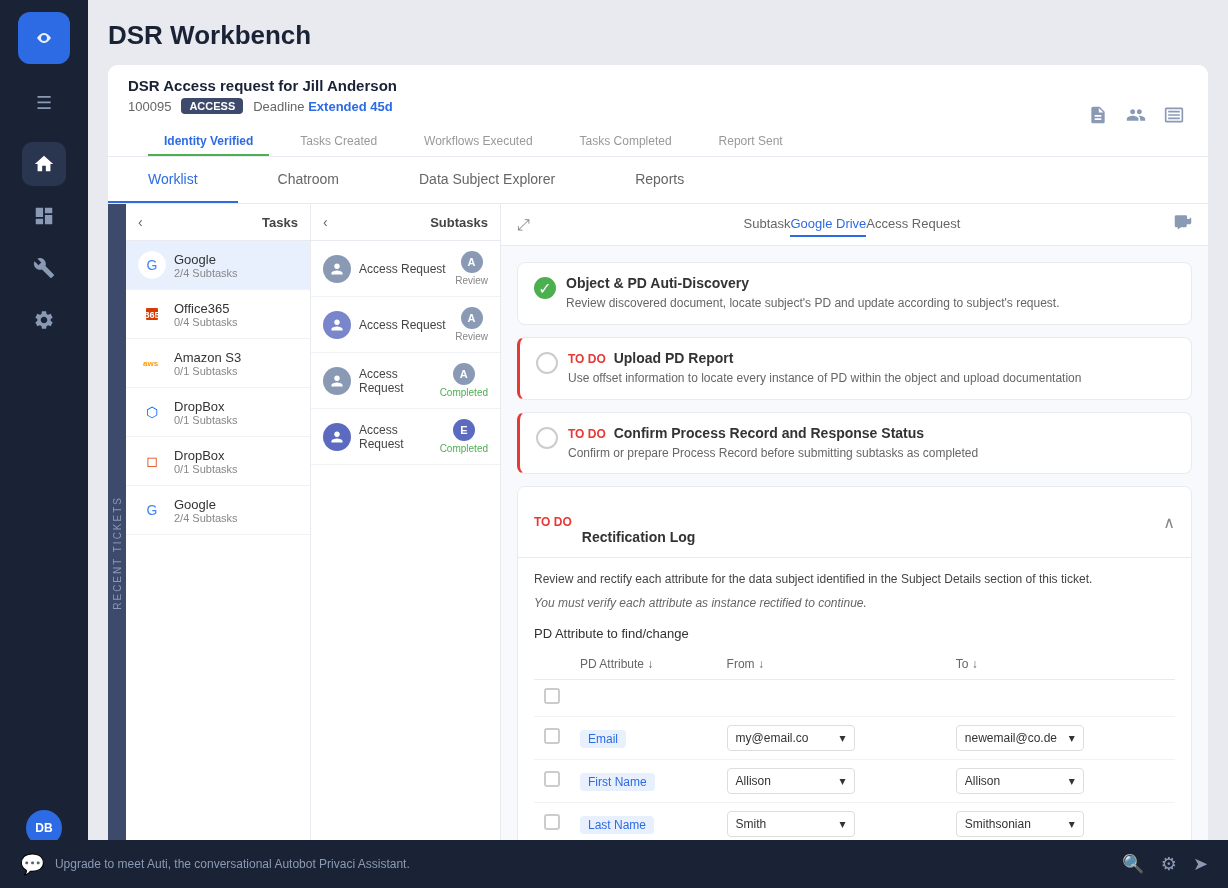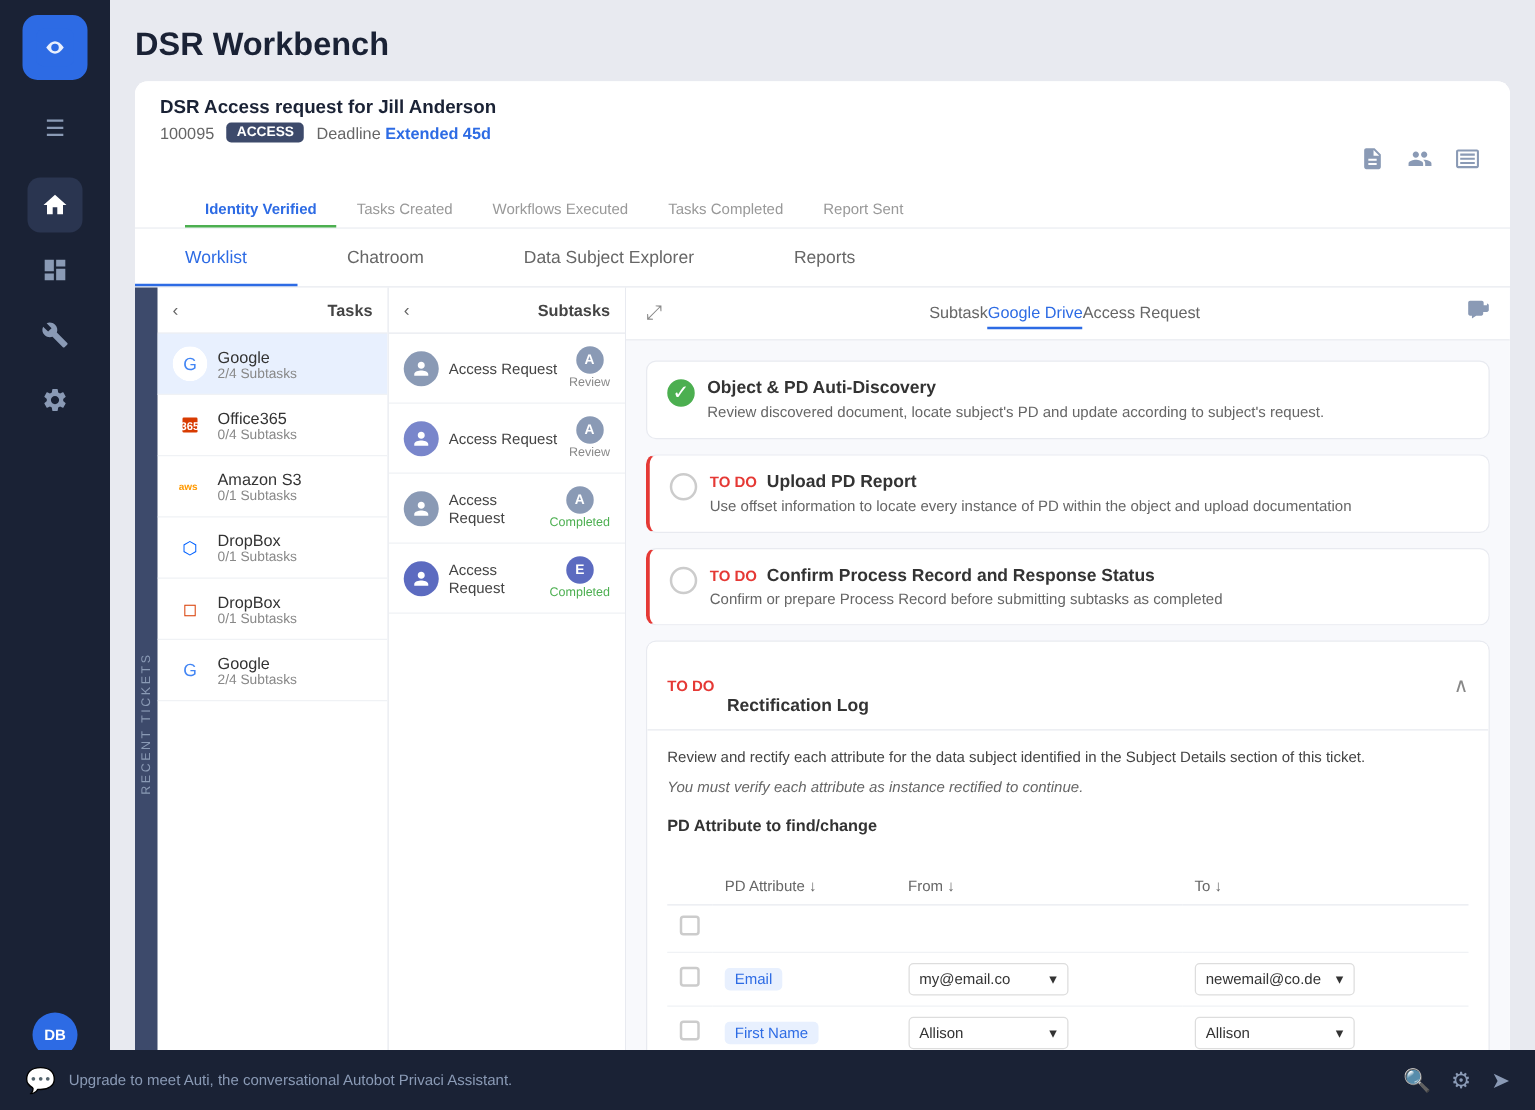--- a/index.html
+++ b/index.html
@@ -53,21 +53,21 @@
       background: #3d4a6b; color: #fff; font-size: 11px; font-weight: 600;
       padding: 2px 8px; border-radius: 4px;
     }
     .ticket-deadline { font-size: 13px; color: #666; }
     .deadline-extended { color: #2d6be4; font-weight: 600; }
     .ticket-header-right { display: flex; gap: 10px; align-items: center; }
     .header-action-icon { color: #8a9ab5; cursor: pointer; padding: 4px; }
 
     
     .progress-tabs {
-      display: flex; gap: 0; padding: 0 20px; margin-top: 26px;
+      display: flex; gap: 15px; padding: 0 20px;
     }
     .progress-tab {
       font-size: 12px; color: #999; padding: 8px 16px; position: relative; cursor: pointer; white-space: nowrap;
     }
     .progress-tab.active { color: #2d6be4; font-weight: 600; }
     .progress-tab.active::after {
       content: ''; position: absolute; bottom: 0; left: 0; right: 0; height: 2px; background: #4caf50;
     }
 
     
@@ -178,21 +178,21 @@
       background: #fff; border-radius: 8px; border: 1px solid #e8eaf0; overflow: hidden; margin-bottom: 12px;
     }
     .rectification-header {
       display: flex; align-items: center; justify-content: space-between;
       padding: 12px 16px; background: #fff; border-bottom: 1px solid #e8eaf0;
     }
     .rect-title { font-size: 14px; font-weight: 700; color: #333; margin-top: 30px; }
     .rect-body { padding: 12px 16px; }
     .rect-desc { font-size: 12px; color: #444; line-height: 1.5; margin-bottom: 8px; }
     .rect-note { font-size: 12px; color: #666; font-style: italic; margin-bottom: 16px; }
-    .pd-section-title { font-size: 13px; font-weight: 700; color: #333; margin-bottom: 26px; }
+    .pd-section-title { font-size: 13px; font-weight: 400; color: #333; margin-bottom: 8px; }
 
     
     .pd-table { width: 100%; border-collapse: collapse; }
     .pd-table th {
       font-size: 12px; color: #666; font-weight: 500; padding: 8px 10px;
       border-bottom: 1px solid #e8eaf0; text-align: left;
     }
     .pd-table td { padding: 8px 10px; vertical-align: middle; }
     .pd-table tr { border-bottom: 1px solid #f0f2f5; }
     .pd-checkbox {

